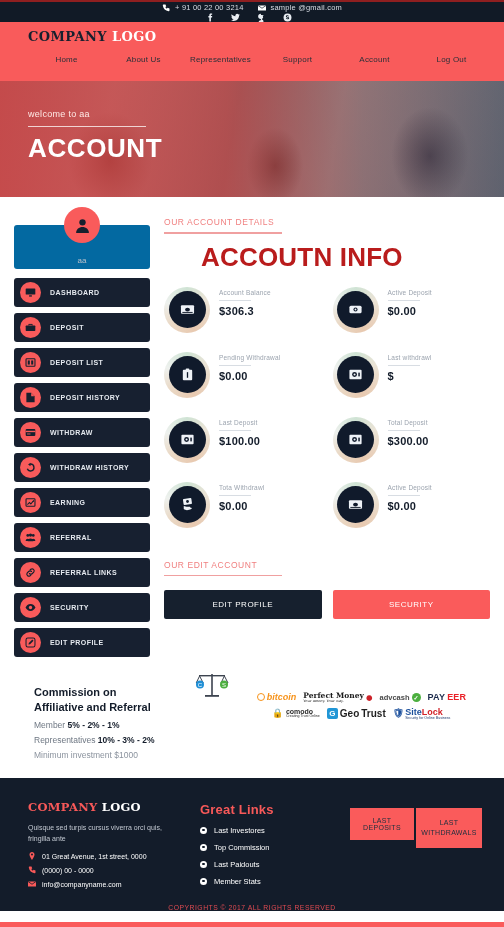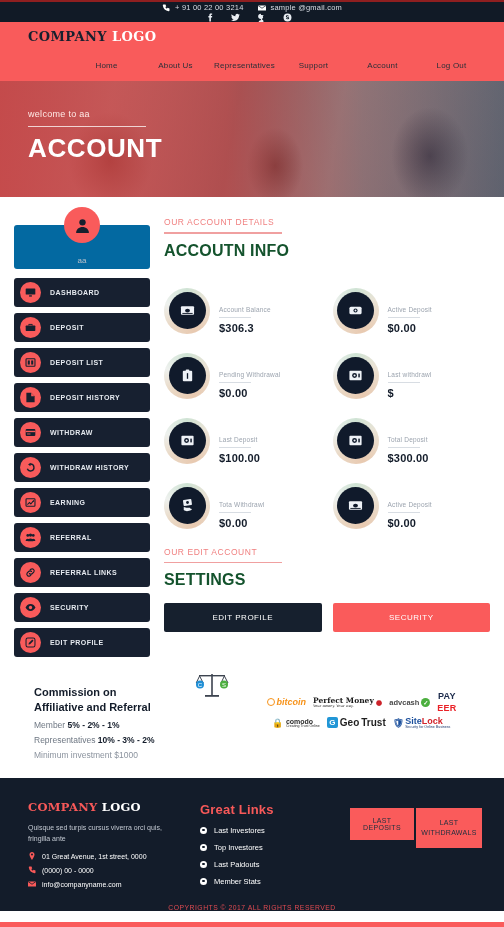--- a/index.html
+++ b/index.html
@@ -23,21 +23,21 @@
   .tb-ico svg { display:block; width:8px; height:8px; fill:#ffffff; }
   .tb-social { display:flex; align-items:center; gap:17px; padding-right:8px; }
   .tb-social span { font-size:9px; color:#e9edf2; line-height:1; }
   .tb-social svg { display:block; width:9px; height:9px; fill:#e9edf2; }
 
   
   .navbar { background:#f95b5b; height:59px; position:relative; }
   .logo { position:absolute; left:28px; top:7px; font-family:"DejaVu Serif", serif; font-weight:bold; font-size:13px; letter-spacing:.4px; }
   .logo .c1 { color:#16202e; }
   .logo .c2 { color:#ffffff; }
-  .navmenu { position:absolute; left:0; right:0; top:39px; display:flex; justify-content:flex-end; gap:0; padding-right:18px; }
+  .navmenu { position:absolute; left:0; right:0; top:33px; display:flex; justify-content:flex-end; gap:8px; padding-right:18px; }
   .navmenu a { color:#2a2f38; font-size:8px; text-decoration:none; letter-spacing:.2px; padding:0 0; width:69px; text-align:center; }
 
   
   .hero { height:116px; position:relative; overflow:hidden; background:#3c4250; }
   .hero-img {
     position:absolute; inset:0;
     background:
       radial-gradient(ellipse 60px 70px at 110px 80px, #5d4a46 0%, rgba(93,74,70,0) 70%),
       radial-gradient(ellipse 40px 55px at 275px 85px, #4a3d3c 0%, rgba(74,61,60,0) 70%),
       radial-gradient(ellipse 55px 70px at 430px 75px, #3a3f4c 0%, rgba(58,63,76,0) 70%),
@@ -66,24 +66,24 @@
     background:#172030; border-radius:3px; height:29px; margin-bottom:6px;
     display:flex; align-items:center; padding-left:6px; gap:9px; cursor:pointer;
   }
   .mi-ico { width:21px; height:21px; border-radius:50%; background:#f95b5b; display:flex; align-items:center; justify-content:center; flex:0 0 21px; }
   .mi-ico svg { width:11px; height:11px; fill:#16202e; }
   .mi-label { color:#e5e9ef; font-size:7px; font-weight:bold; letter-spacing:.45px; }
 
   .content { flex:1; padding-top:2px; }
   .sec-kicker { color:#f07f7f; font-size:8.5px; letter-spacing:.55px; }
   .sec-rule { width:118px; height:1.5px; background:#f0a0a0; margin:5px 0 8px; }
-  .sec-title { color:#14532d; font-size:16px; font-weight:bold; letter-spacing:.2px; }
+  .sec-title { color:#b91c1c; font-size:26px; font-weight:bold; letter-spacing:.2px;margin-left:37px; }
 
   .stats { display:grid; grid-template-columns:1fr 1fr; gap:5px 11px; margin-top:14px; }
-  .stat { display:flex; align-items:flex-end; gap:9px; height:60px; }
+  .stat { display:flex; align-items:flex-start; gap:9px; height:60px; }
   .ring {
     width:46px; height:46px; border-radius:50%; flex:0 0 46px; position:relative;
     background:conic-gradient(from 160deg, #e8c9b0 0deg, #ead9c6 70deg, #eef1ee 130deg, #cfe3d4 200deg, #eae3d6 260deg, #e8c9b0 360deg);
     display:flex; align-items:center; justify-content:center;
   }
   .ring-inner { width:37px; height:37px; border-radius:50%; background:#101a2b; display:flex; align-items:center; justify-content:center; }
   .ring-inner svg { width:15px; height:15px; fill:#eef2f7; }
   .stat-txt { padding-top:2px; }
   .stat-label { color:#9ba3ae; font-size:6.5px; letter-spacing:.2px; }
   .stat-divider { width:32px; height:1px; background:#d8dde3; margin:4px 0 4px; }
@@ -106,21 +106,21 @@
   .comm-right { flex:1; display:flex; flex-direction:column; align-items:center; gap:3px; padding-top:6px; }
   .logo-row { display:flex; align-items:center; justify-content:center; gap:7px;padding-left:12px; }
   .lg { font-size:9px; font-weight:bold; white-space:nowrap; display:flex; align-items:center; gap:2px; }
   .lg .sub { font-size:3.6px; font-weight:normal; display:block; line-height:1; }
   .dot-o { width:8px; height:8px; border-radius:50%; border:1.6px solid currentColor; display:inline-block; }
   .lg-bitcoin { color:#f7931a; font-style:italic; }
   .lg-pm { color:#1a1a1a; font-family:"DejaVu Serif", serif; font-size:7.5px; }
   .lg-pm .red { color:#cc2229; }
   .lg-adv { color:#4a4a4a; font-size:7.5px; }
   .lg-adv .g { background:#4caf3f; color:#fff; border-radius:50%; width:9px; height:9px; display:inline-flex; align-items:center; justify-content:center; font-size:6px; }
-  .lg-payeer { color:#1b2a4b; font-size:9px; letter-spacing:.2px;flex-direction:column; }
+  .lg-payeer { color:#1b2a4b; font-size:9px; letter-spacing:.2px; }
   .lg-payeer .r { color:#ea2127; }
   .lg-comodo { color:#2b2b2b; font-size:7px; display:flex; align-items:center; gap:2px; }
   .lg-comodo .cred { color:#cc2229; font-size:9px; }
   .lg-geo { color:#1f1f1f; font-size:10px; display:flex; align-items:center; gap:2px; }
   .lg-geo .sq { width:11px; height:11px; background:#2196d6; border-radius:2px; color:#fff; font-size:8px; display:flex; align-items:center; justify-content:center; }
   .lg-site { color:#1f3a6e; font-size:9px; display:flex; align-items:center; gap:1px; }
   .lg-site .blue { color:#1b4f9c; }
   .lg-site .red { color:#d2232a; }
 
   
@@ -484,21 +484,20 @@
             <div class="stat-divider"></div>
             <div class="stat-value">$0.00</div>
           </div>
         </div>
 
       </div>
 
       <div class="settings-wrap">
         <div class="sec-kicker">OUR EDIT ACCOUNT</div>
         <div class="sec-rule"></div>
-        <div class="sec-title">SETTINGS</div>
         <div class="btn-row">
           <button class="btn btn-dark">EDIT PROFILE</button>
           <button class="btn btn-red">SECURITY</button>
         </div>
       </div>
     </div>
   </div>
 
   <div class="commission">
     <div class="comm-left">
@@ -597,21 +596,21 @@
 
     <div class="f-col2">
       <div class="f-head">Great Links</div>
       <div class="f-links">
         <div class="f-link">
           <span class="f-bullet"></span>
           <span>Last Investores</span>
         </div>
         <div class="f-link">
           <span class="f-bullet"></span>
-          <span>Top Investores</span>
+          <span>Top Commission</span>
         </div>
         <div class="f-link">
           <span class="f-bullet"></span>
           <span>Last Paidouts</span>
         </div>
         <div class="f-link">
           <span class="f-bullet"></span>
           <span>Member Stats</span>
         </div>
       </div>

